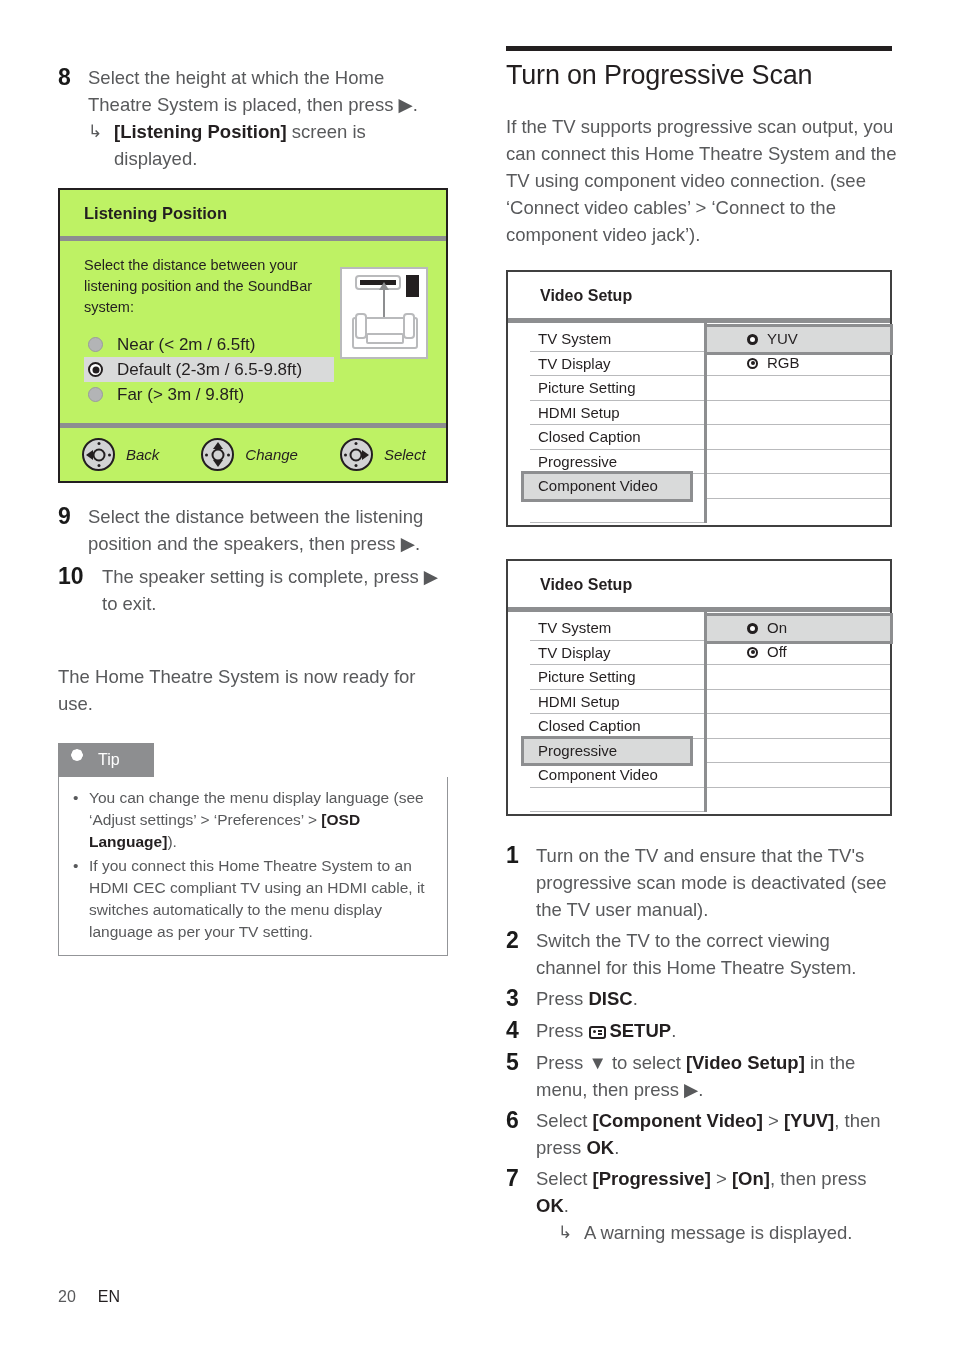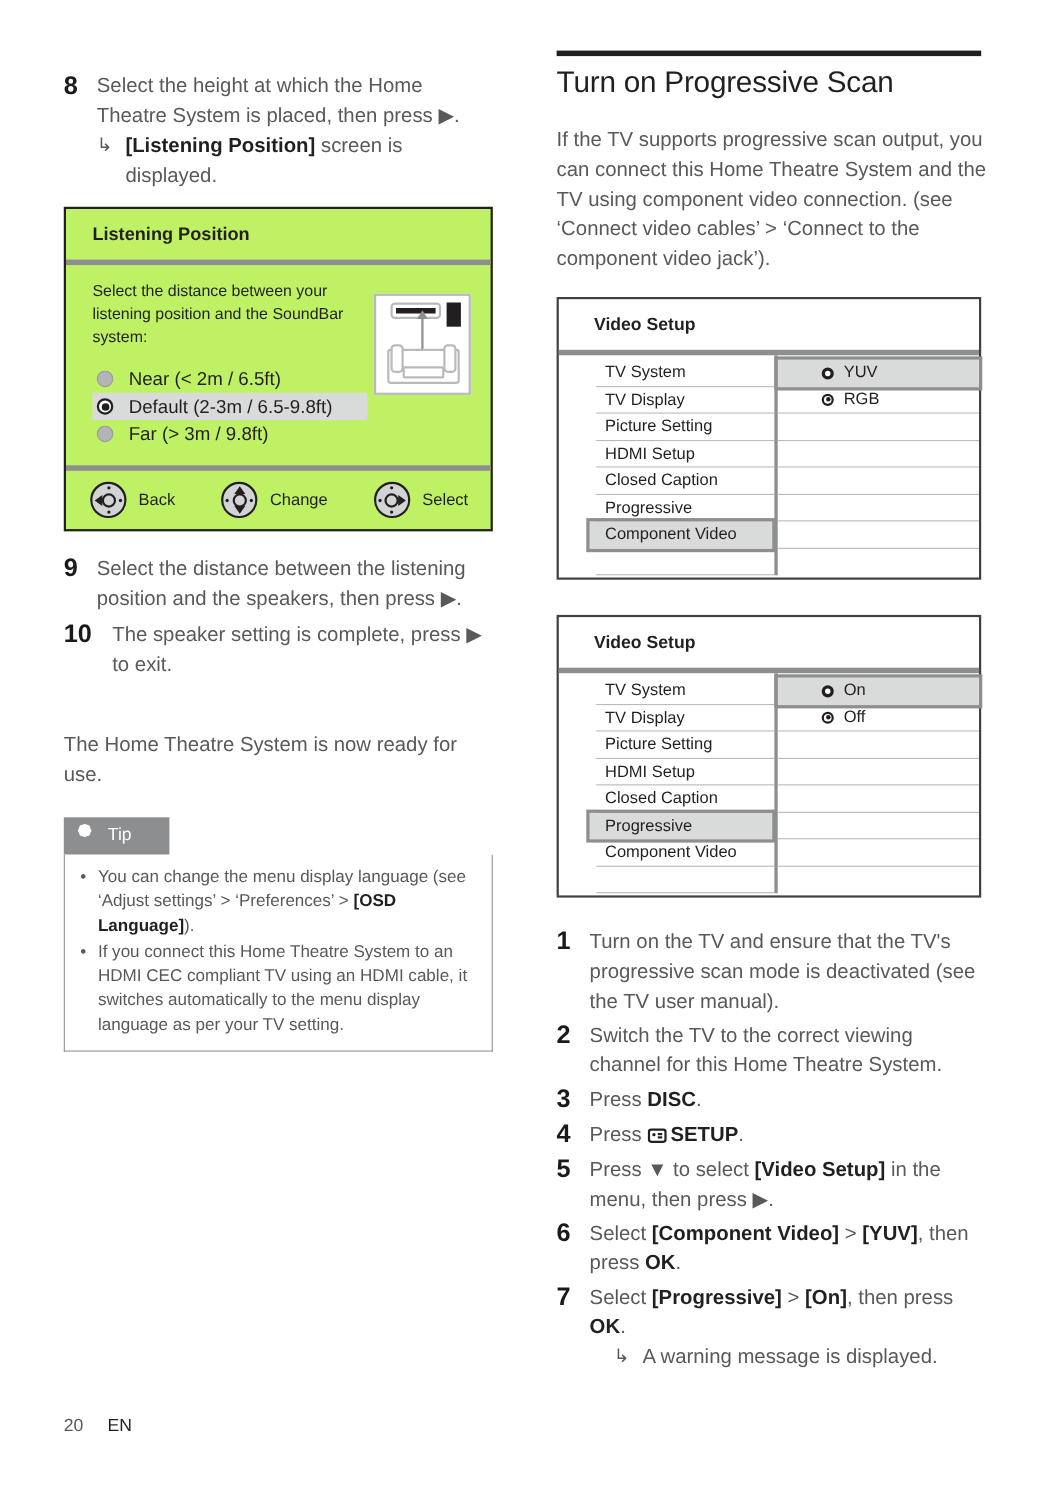--- a/index.html
+++ b/index.html
@@ -99,21 +99,21 @@
     border-left:5px solid transparent; border-right:5px solid transparent;
     border-bottom:8px solid #8d8e90;
   }
   .dg-arrow::after {
     content:""; position:absolute; left:-4px; bottom:-7px;
     border-left:5px solid transparent; border-right:5px solid transparent;
     border-top:8px solid #8d8e90;
   }
 
   .lp-footrule { height:5px; background:#8d8e90; margin-top:10px; }
-  .lp-foot { display:flex; align-items:center; padding:10px 0 10px 22px; }
+  .lp-foot { display:flex; align-items:center; padding:10px 0 10px 22px;font-style:italic; }
   .lp-foot-item { display:flex; align-items:center; }
   .lp-foot-item + .lp-foot-item { margin-left:42px; }
   .lp-foot-label { font-size:15px; color:#231f20; margin-left:11px; }
   .dpad { position:relative; width:33px; height:33px; border-radius:50%;
           background:#d2d3d4; border:2px solid #231f20; flex:0 0 auto; }
   .dpad .ring {
     position:absolute; left:50%; top:50%; transform:translate(-50%,-50%);
     width:13px; height:13px; border-radius:50%; border:2.5px solid #231f20;
   }
   .dpad i { position:absolute; width:0; height:0; }
@@ -150,21 +150,21 @@
     font-size:27px; color:#231f20; margin:9px 0 22px 0;
     font-family:"Liberation Sans", sans-serif; font-weight:normal;
     letter-spacing:-0.2px;
   }
 
   
   .vs-box { border:2px solid #404040; background:#ffffff; width:386px; margin-top:18px; }
   .vs-title { font-size:16px; font-weight:bold; color:#231f20; padding:15px 0 13px 32px; }
   .vs-rule { height:5px; background:#8d8e90; }
   .vs-grid { display:flex; position:relative; padding-bottom:2px; }
-  .vs-left { width:218px; padding-left:34px; padding-top:4px; }
+  .vs-left { width:218px; padding-left:22px; padding-top:4px; }
   .vs-right { flex:1; padding-top:4px; position:relative; border-left:3px solid #8d8e90; }
   .vs-row {
     height:24.5px; line-height:24px; font-size:15px; color:#231f20;
     border-bottom:1.5px solid #b9babc; padding-left:8px; position:relative;
   }
   .vs-row.blank { color:transparent; }
   .vs-row.sel {
     background:#d9dada; outline:3px solid #8d8e90; z-index:2;
     border-bottom:none; margin-left:-6px; padding-left:14px; width:166px;
   }

